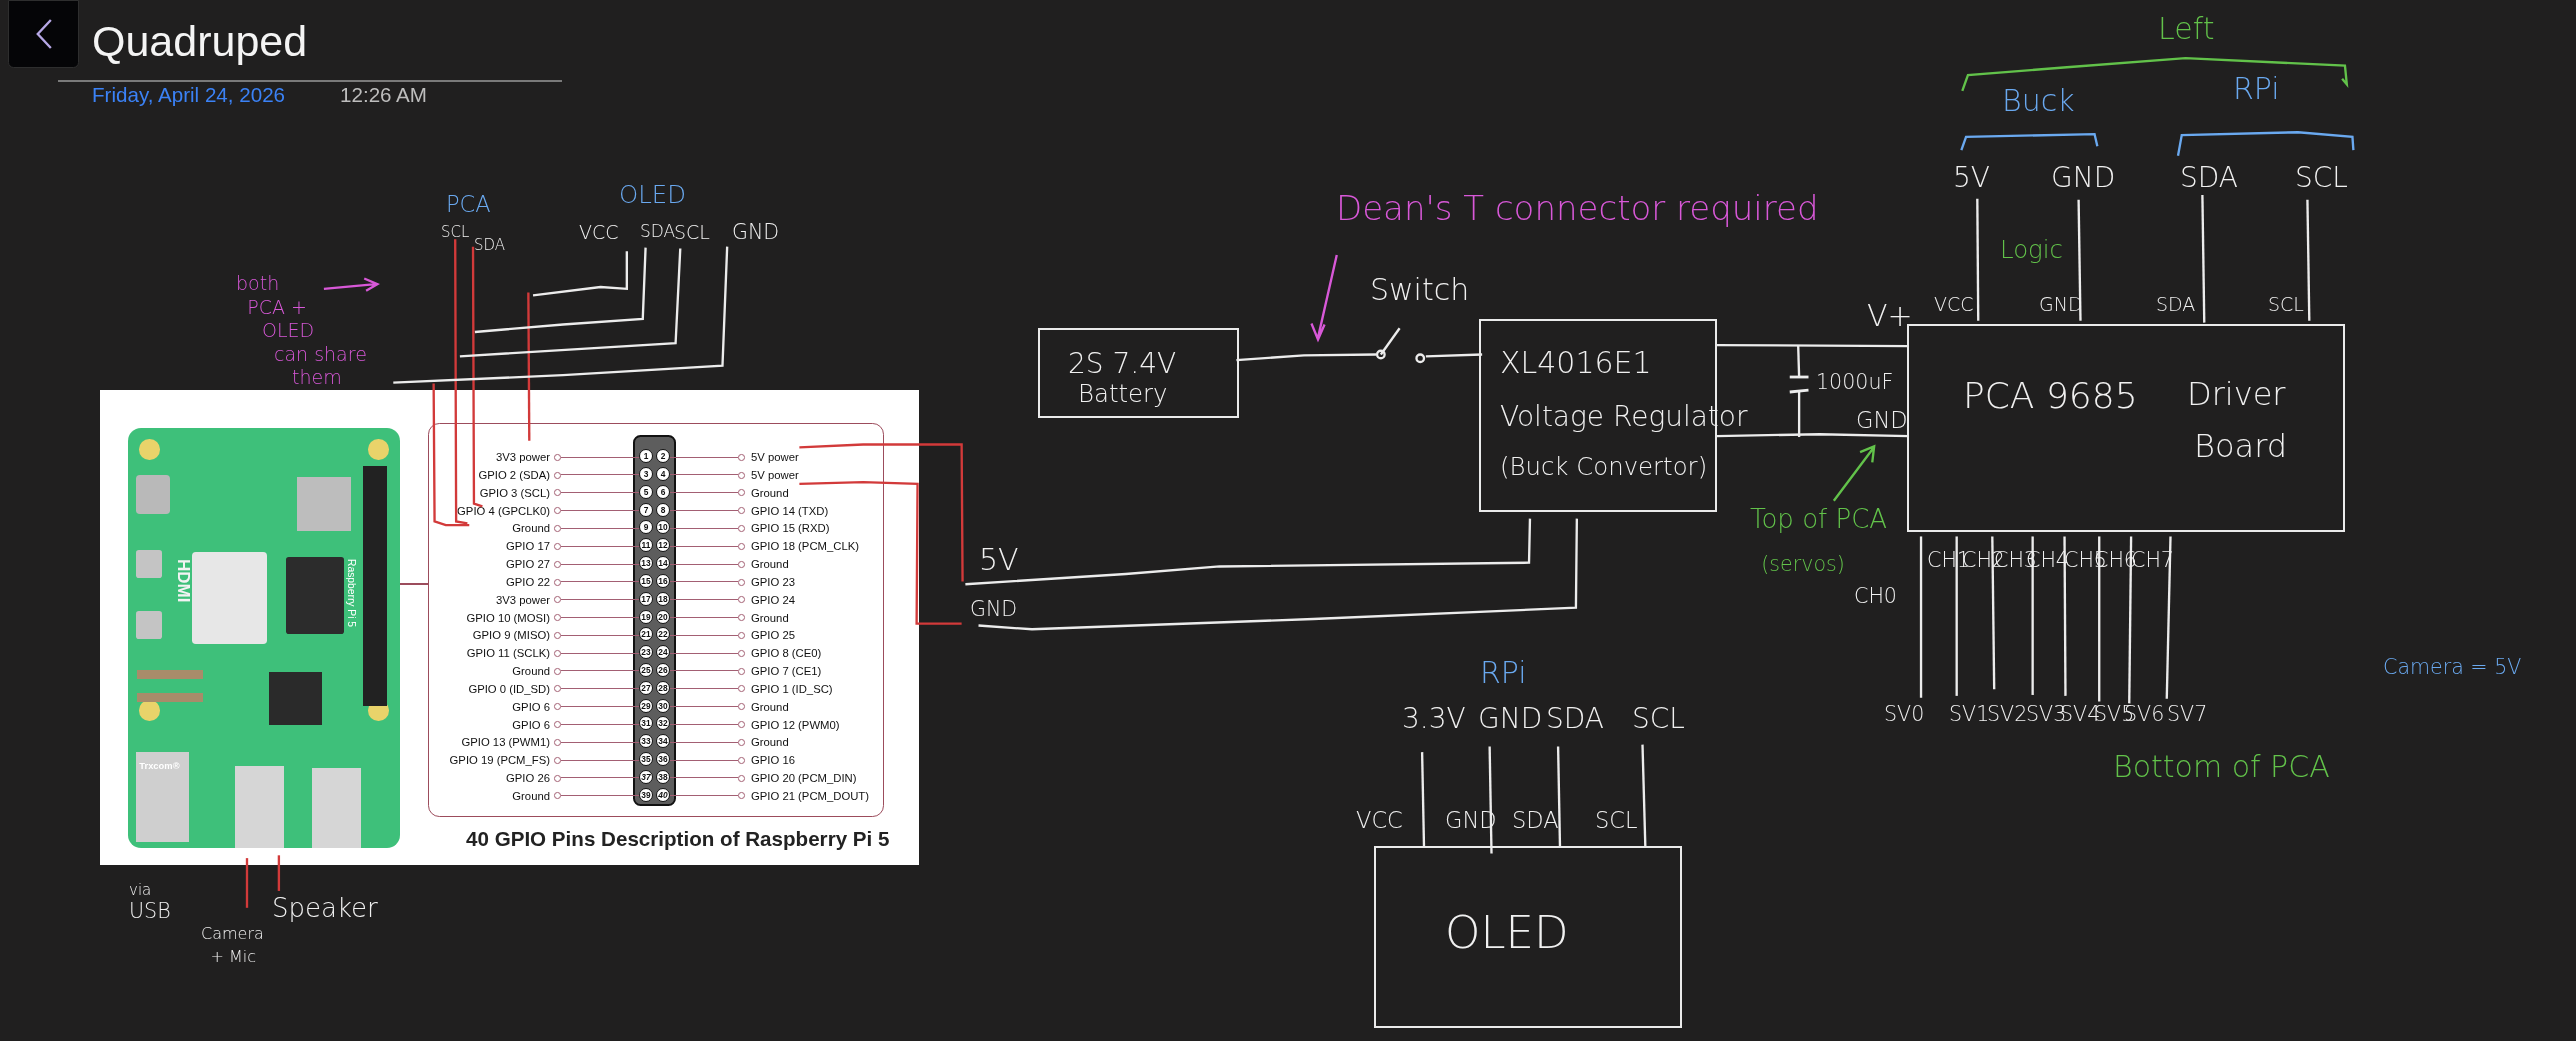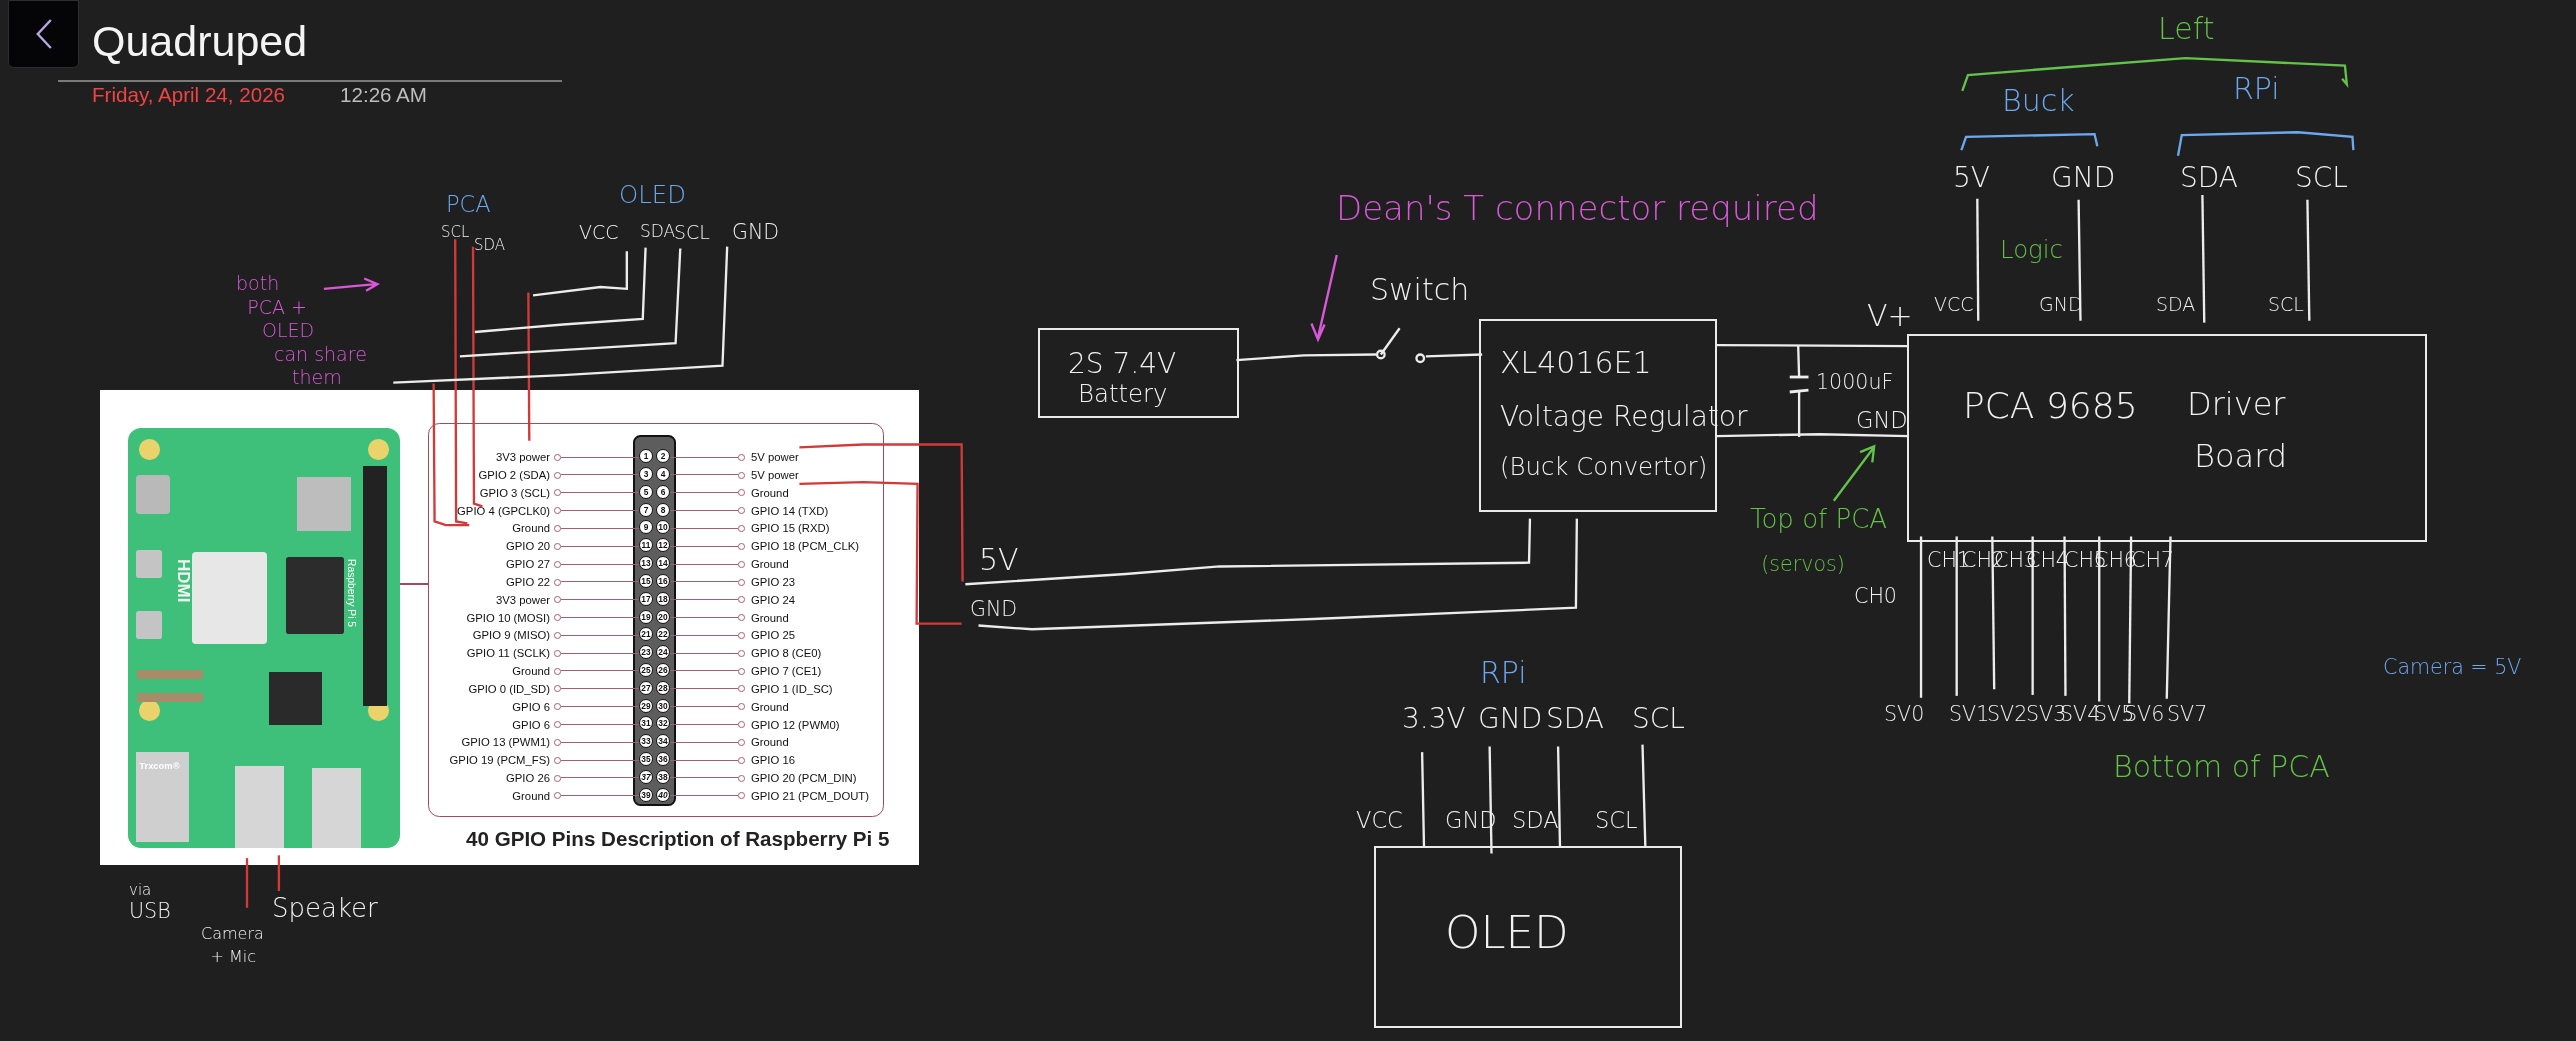--- a/index.html
+++ b/index.html
@@ -9,21 +9,21 @@
     font-family:"Liberation Sans", sans-serif; color:#f2f2f2;
   }
   .abs { position:absolute; }
   .back-btn {
     left:8.4px; top:0; width:71px; height:68px; background:#050507;
     border-radius:0 0 5.6px 5.6px; border:0.9px solid #2e2e2e; box-sizing:border-box;
     display:flex; align-items:center; justify-content:center; cursor:pointer;
   }
   .page-title { left:92px; top:17px; font-size:43px; color:#f4f4f4; font-weight:300; }
   .title-rule { left:58px; top:80px; width:504px; height:1.9px; background:#7a7a7a; }
-  .page-date { left:92px; top:83px; font-size:20.6px; color:#ef4444; }
+  .page-date { left:92px; top:83px; font-size:20.6px; color:#3b82f6; }
   .page-time { left:340px; top:83px; font-size:20.6px; color:#bdbdbd; }
 
   
   .pin-panel { left:100px; top:390px; width:819px; height:475px; background:#ffffff; }
   .rpi-board { left:28px; top:38px; width:272px; height:420px; background:#3ec07a; border-radius:13px; overflow:hidden; }
   .pin-frame { left:328px; top:33px; width:456px; height:394px; border:1.9px solid #9c4c5c; border-radius:11.3px; box-sizing:border-box; }
   .header-block { left:533px; top:45px; width:43px; height:371px; background:#5d5d5d; border:2.8px solid #111; border-radius:7.5px; box-sizing:border-box; }
   .pin-row { position:absolute; height:17px; font-size:11.3px; color:#111; display:flex; align-items:center; white-space:nowrap; }
   .pin-label-l { position:absolute; right:0; text-align:right; }
   .pin-num {
@@ -107,21 +107,21 @@
       <div class="pin-dot" style="left: 454px; top: 117px;"></div>
       <div class="pin-line" style="left: 461px; width: 79px; top: 120px;"></div>
       <div class="pin-num" style="left: 539px; top: 113px;">7</div>
       <div class="pin-row" style="left: 0px; width: 450px; top: 129px;">
         <span class="pin-label-l">Ground</span>
       </div>
       <div class="pin-dot" style="left: 454px; top: 135px;"></div>
       <div class="pin-line" style="left: 461px; width: 79px; top: 138px;"></div>
       <div class="pin-num" style="left: 539px; top: 130px;">9</div>
       <div class="pin-row" style="left: 0px; width: 450px; top: 147px;">
-        <span class="pin-label-l">GPIO 20</span>
+        <span class="pin-label-l">GPIO 17</span>
       </div>
       <div class="pin-dot" style="left: 454px; top: 153px;"></div>
       <div class="pin-line" style="left: 461px; width: 79px; top: 156px;"></div>
       <div class="pin-num" style="left: 539px; top: 148px;">11</div>
       <div class="pin-row" style="left: 0px; width: 450px; top: 165px;">
         <span class="pin-label-l">GPIO 27</span>
       </div>
       <div class="pin-dot" style="left: 454px; top: 171px;"></div>
       <div class="pin-line" style="left: 461px; width: 79px; top: 174px;"></div>
       <div class="pin-num" style="left: 539px; top: 166px;">13</div>
@@ -418,21 +418,21 @@
     <div class="hand w" style="left: 2051px; top: 161px; font-size: 28px;">GND</div>
     <div class="hand w" style="left: 2180px; top: 161px; font-size: 28px;">SDA</div>
     <div class="hand w" style="left: 2295px; top: 161px; font-size: 28px;">SCL</div>
   </div>
 <div id="pca-top-pins" class="abs" style="left:0;top:0;">
     <div class="hand w" style="left: 1934px; top: 293px; font-size: 19px;">VCC</div>
     <div class="hand w" style="left: 2039px; top: 293px; font-size: 19px;">GND</div>
     <div class="hand w" style="left: 2156px; top: 293px; font-size: 19px;">SDA</div>
     <div class="hand w" style="left: 2268px; top: 293px; font-size: 19px;">SCL</div>
   </div>
-<div class="box" style="left:1907px;top:324px;width:520px;height:208px;margin-top:10px;">
+<div class="box" style="left:1907px;top:324px;width:438px;height:208px;">
   <div class="hand w" style="left:54px;top:49px;font-size:36px;">PCA 9685</div>
   <div class="hand w" style="left:278px;top:49px;font-size:32px;">Driver</div>
   <div class="hand w" style="left:285px;top:101px;font-size:32px;">Board</div>
 </div>
 <div id="pca-channels" class="abs" style="left:0;top:0;">
     <div class="hand w" style="left: 1854px; top: 548px; font-size: 20.6px; margin-top: 36px;">CH0</div>
     <div class="hand w" style="left: 1927px; top: 548px; font-size: 20.6px;">CH1</div>
     <div class="hand w" style="left: 1962px; top: 548px; font-size: 20.6px;">CH2</div>
     <div class="hand w" style="left: 1994px; top: 548px; font-size: 20.6px;">CH3</div>
     <div class="hand w" style="left: 2026px; top: 548px; font-size: 20.6px;">CH4</div>

